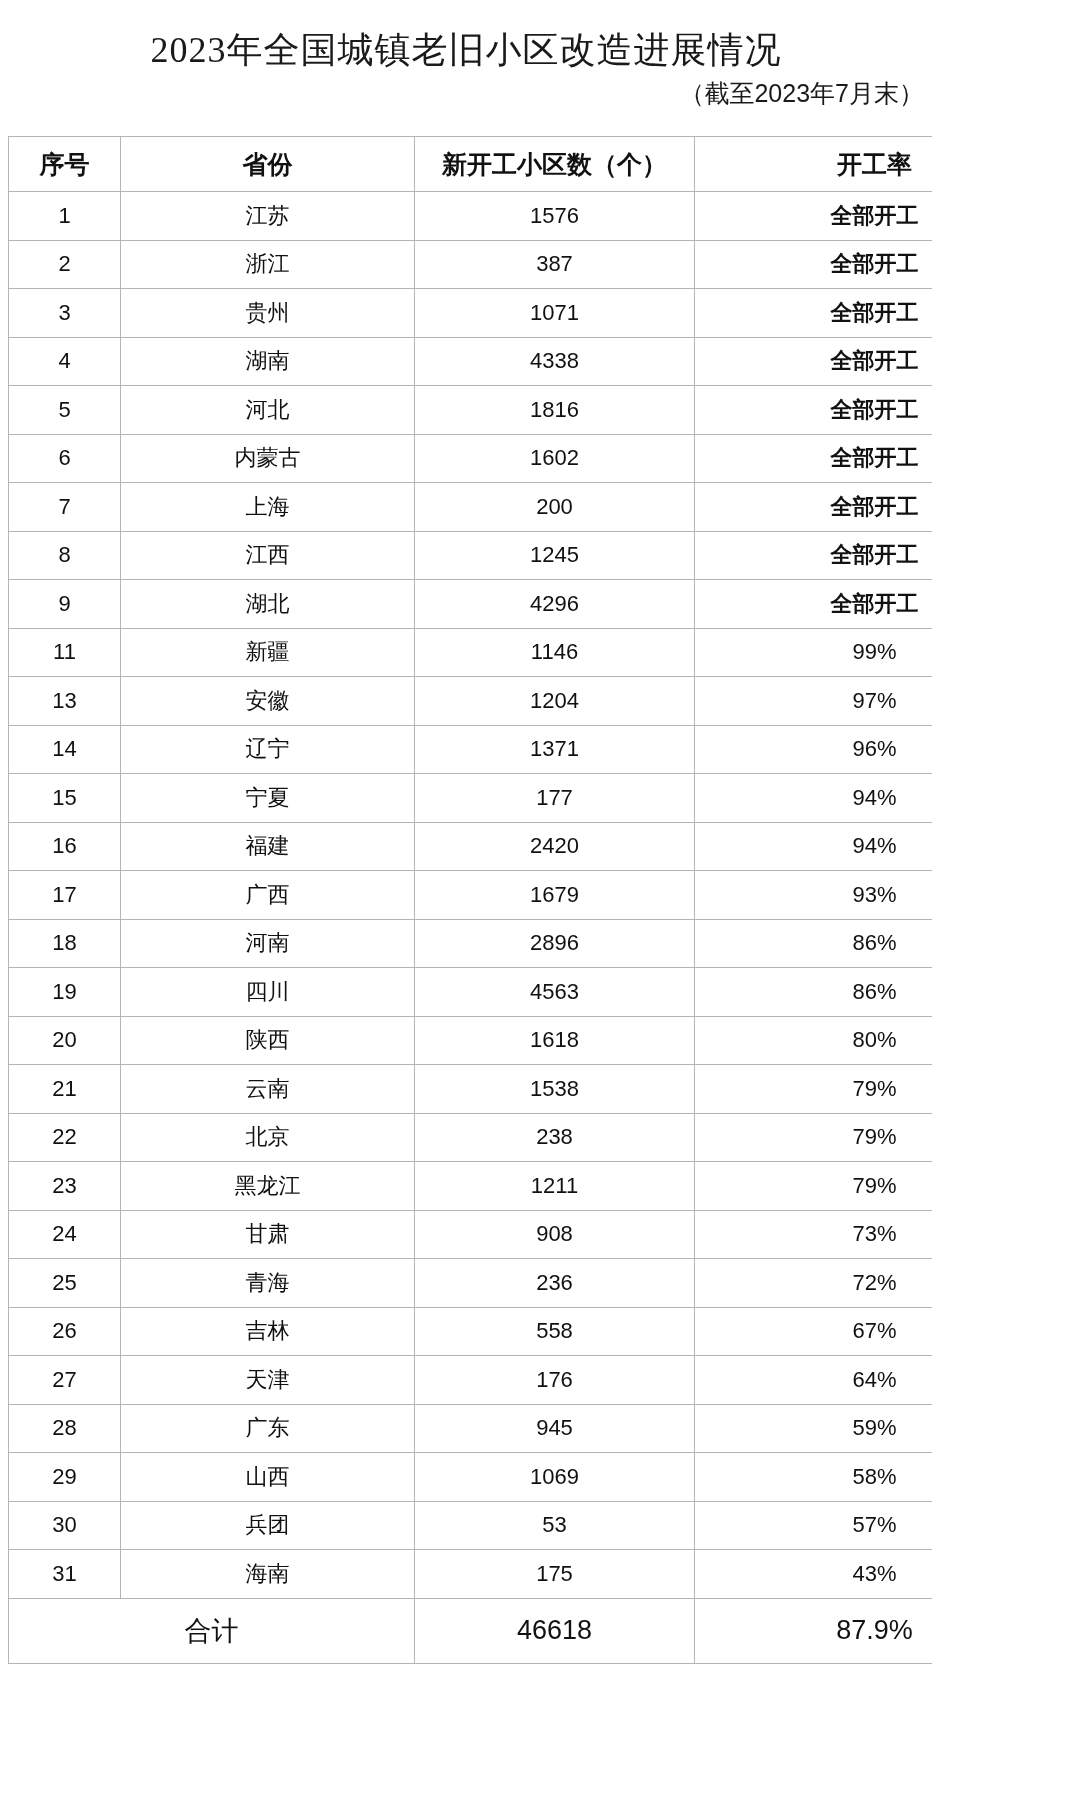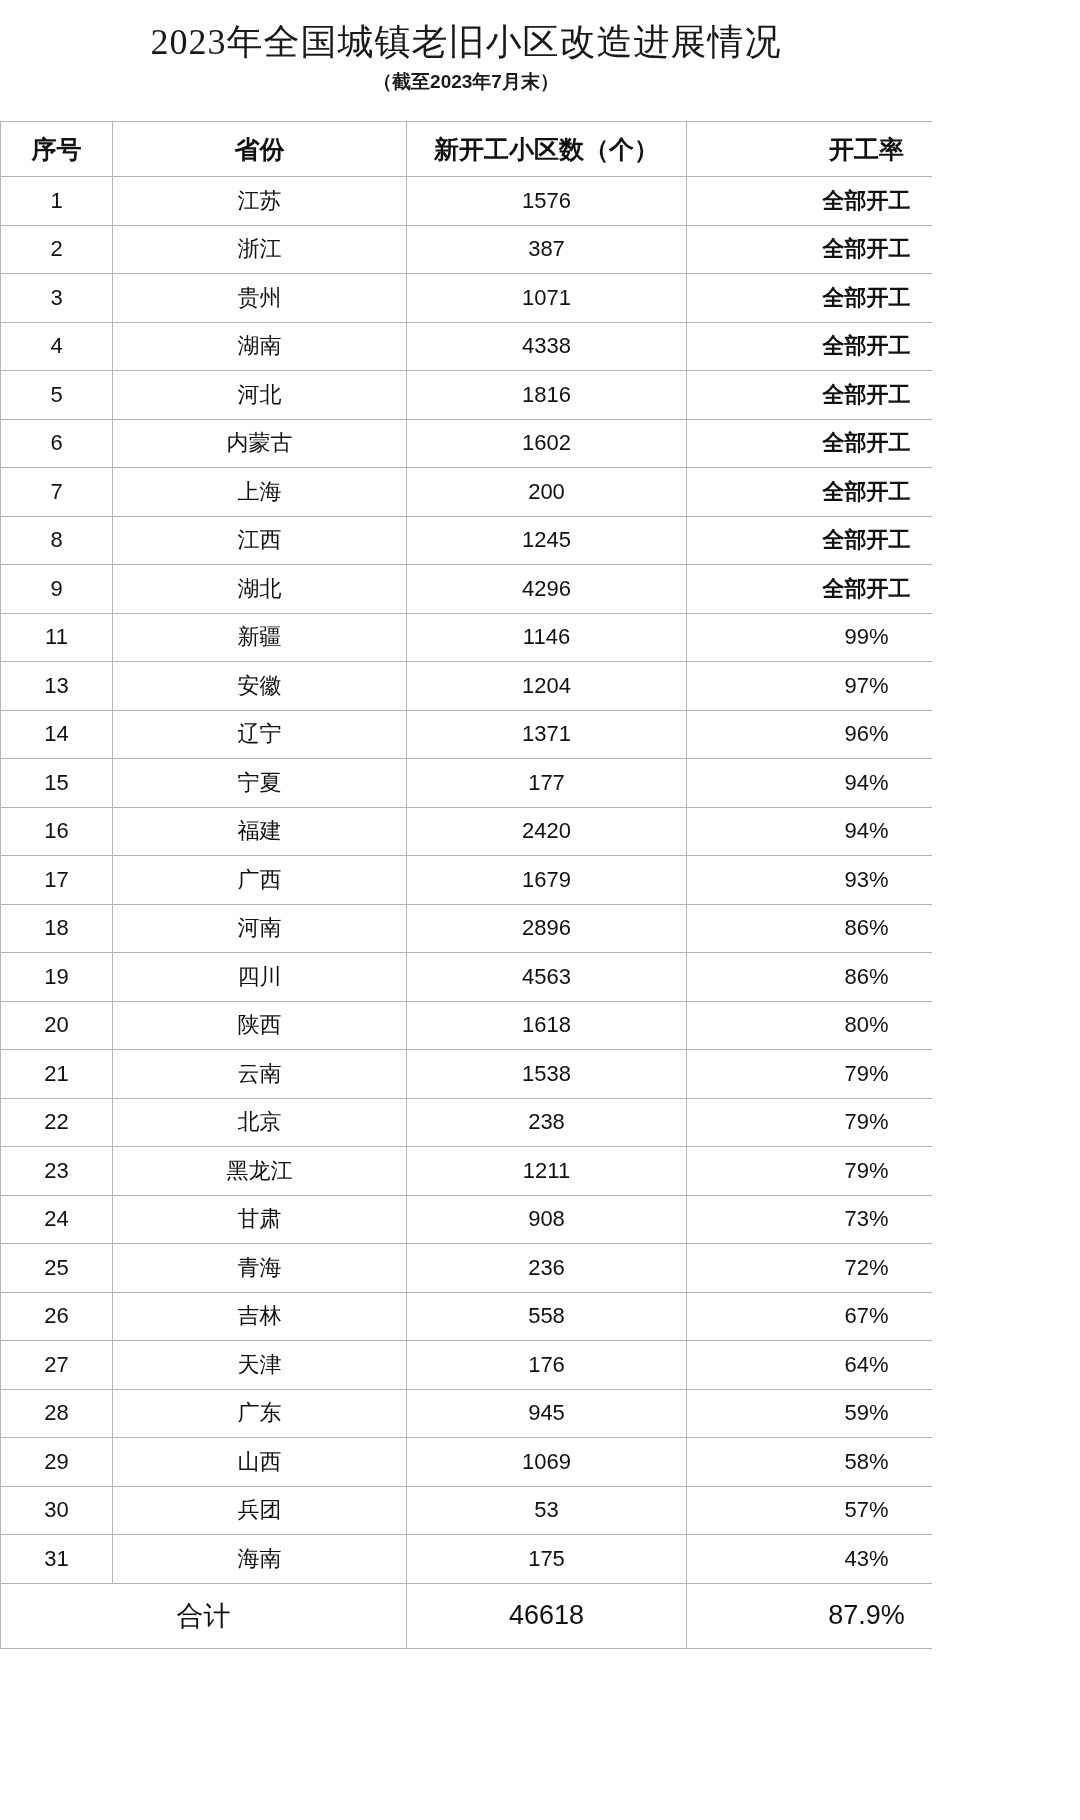--- a/index.html
+++ b/index.html
@@ -11,39 +11,39 @@
     width: 1080px;
     height: 1820px;
     font-family: "Liberation Serif", "DejaVu Serif", serif;
     color: #000000;
     -webkit-font-smoothing: antialiased;
   }
   .page {
     width: 932px;
     height: 1820px;
     box-sizing: border-box;
-    padding: 0;
+    padding: 8px;
     position: relative;
     overflow: hidden;
   }
   .title {
     text-align: center;
     font-size: 36px;
     font-family: "Liberation Serif", "DejaVu Serif", serif;
     font-weight: 400;
     letter-spacing: 1px;
     padding-top: 18px;
     padding-bottom: 2px;
     color: #1a1a1a;
   }
   .subtitle {
-    text-align: center;
-    font-size: 19px;
+    text-align: right;
+    font-size: 25px;
     font-family: "Liberation Sans", sans-serif;
-    font-weight: 700;
+    font-weight: 400;
     padding-bottom: 14px;
     color: #1a1a1a;
   }
   table.data {
     border-collapse: collapse;
     width: 1046px;
     margin: 12px auto;
     table-layout: fixed;
   }
   table.data td, table.data th {

